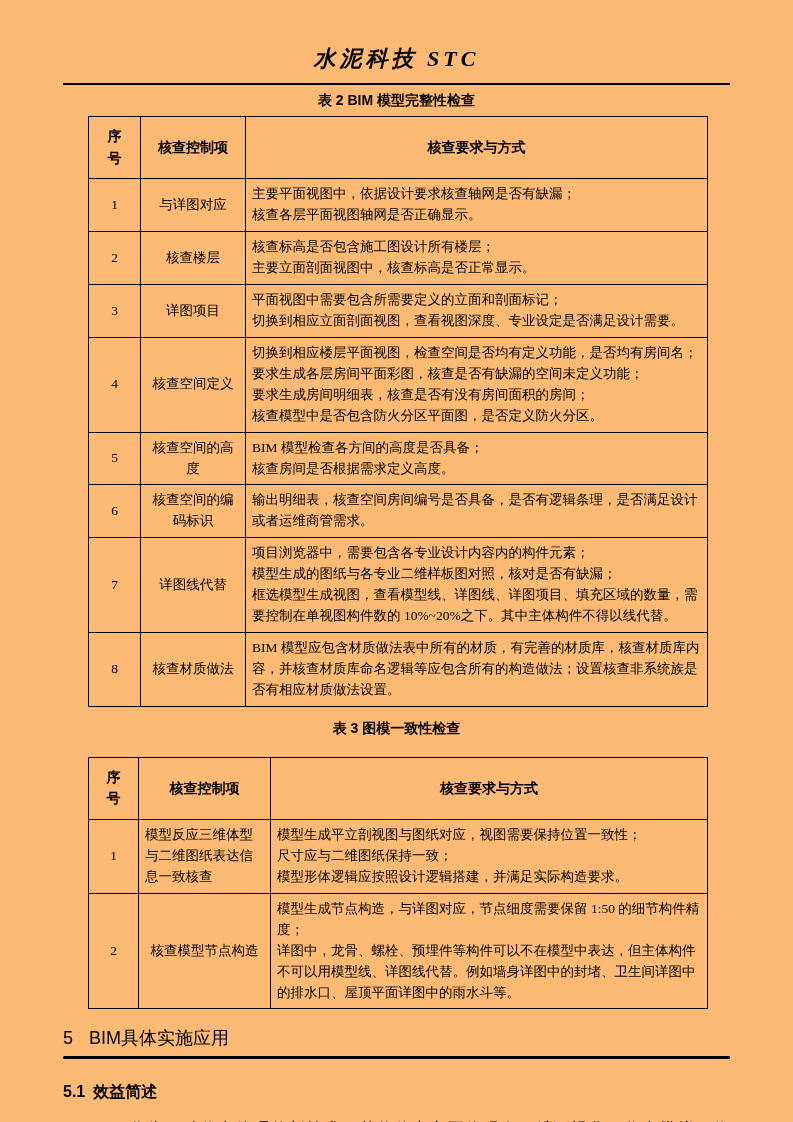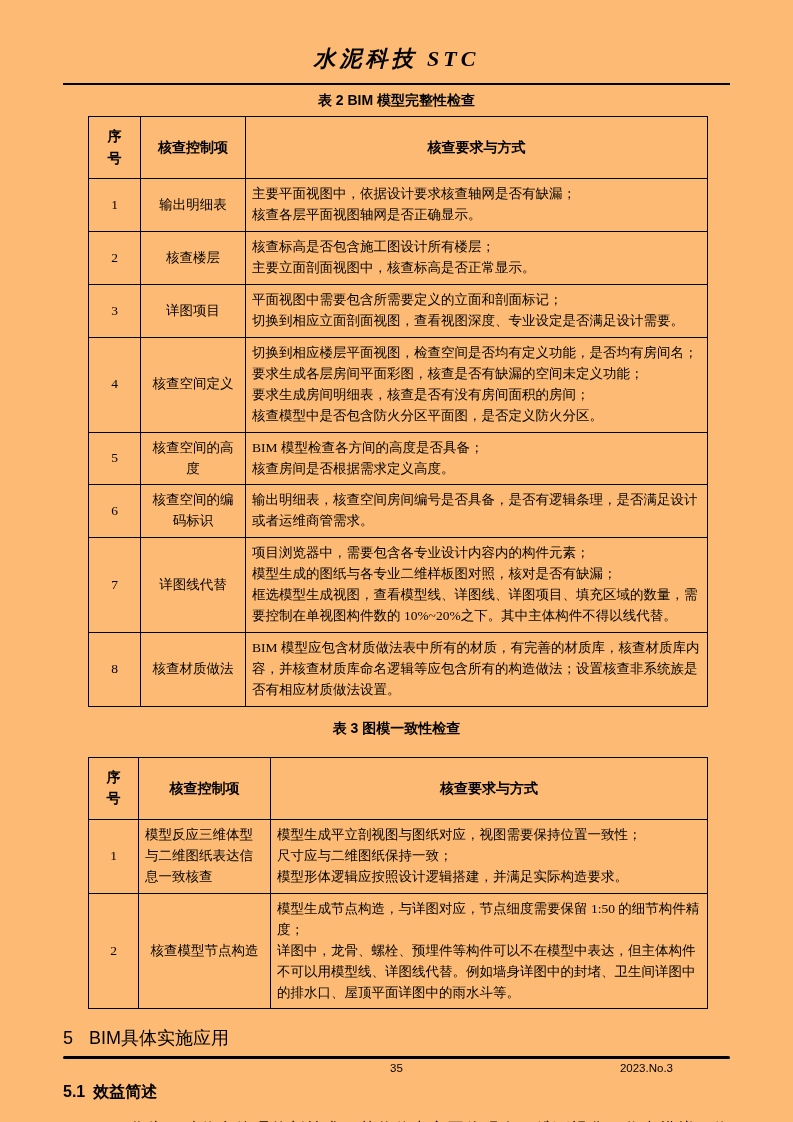--- a/index.html
+++ b/index.html
@@ -131,21 +131,21 @@
       <thead>
         <tr>
           <th>序号</th>
           <th>核查控制项</th>
           <th>核查要求与方式</th>
         </tr>
       </thead>
       <tbody>
         <tr>
           <td class="cell-no">1</td>
-          <td class="cell-item">输出明细表</td>
+          <td class="cell-item">与详图对应</td>
           <td class="cell-req">主要平面视图中，依据设计要求核查轴网是否有缺漏；
 核查各层平面视图轴网是否正确显示。</td>
         </tr>
         <tr>
           <td class="cell-no">2</td>
           <td class="cell-item">核查楼层</td>
           <td class="cell-req">核查标高是否包含施工图设计所有楼层；
 主要立面剖面视图中，核查标高是否正常显示。</td>
         </tr>
         <tr>
@@ -226,17 +226,13 @@
 
     <div class="h2-heading">
       <span class="num">5.1</span><span>效益简述</span>
     </div>
 
     <div class="body-paragraph">BIM作为一种信息管理的新技术，其价值点主要体现在三维可视化、仿真模拟、信息集成和提高管理效率上，给项目管理提供了一种全新的管理思路，但由于BIM</div>
 
   </div>
 
   <div class="footer-rule"></div>
-  <div class="footer-row">
-    <div class="footer-page-number">35</div>
-    <div class="footer-issue">2023.No.3</div>
-  </div>
 </div>
 
 </body></html>

